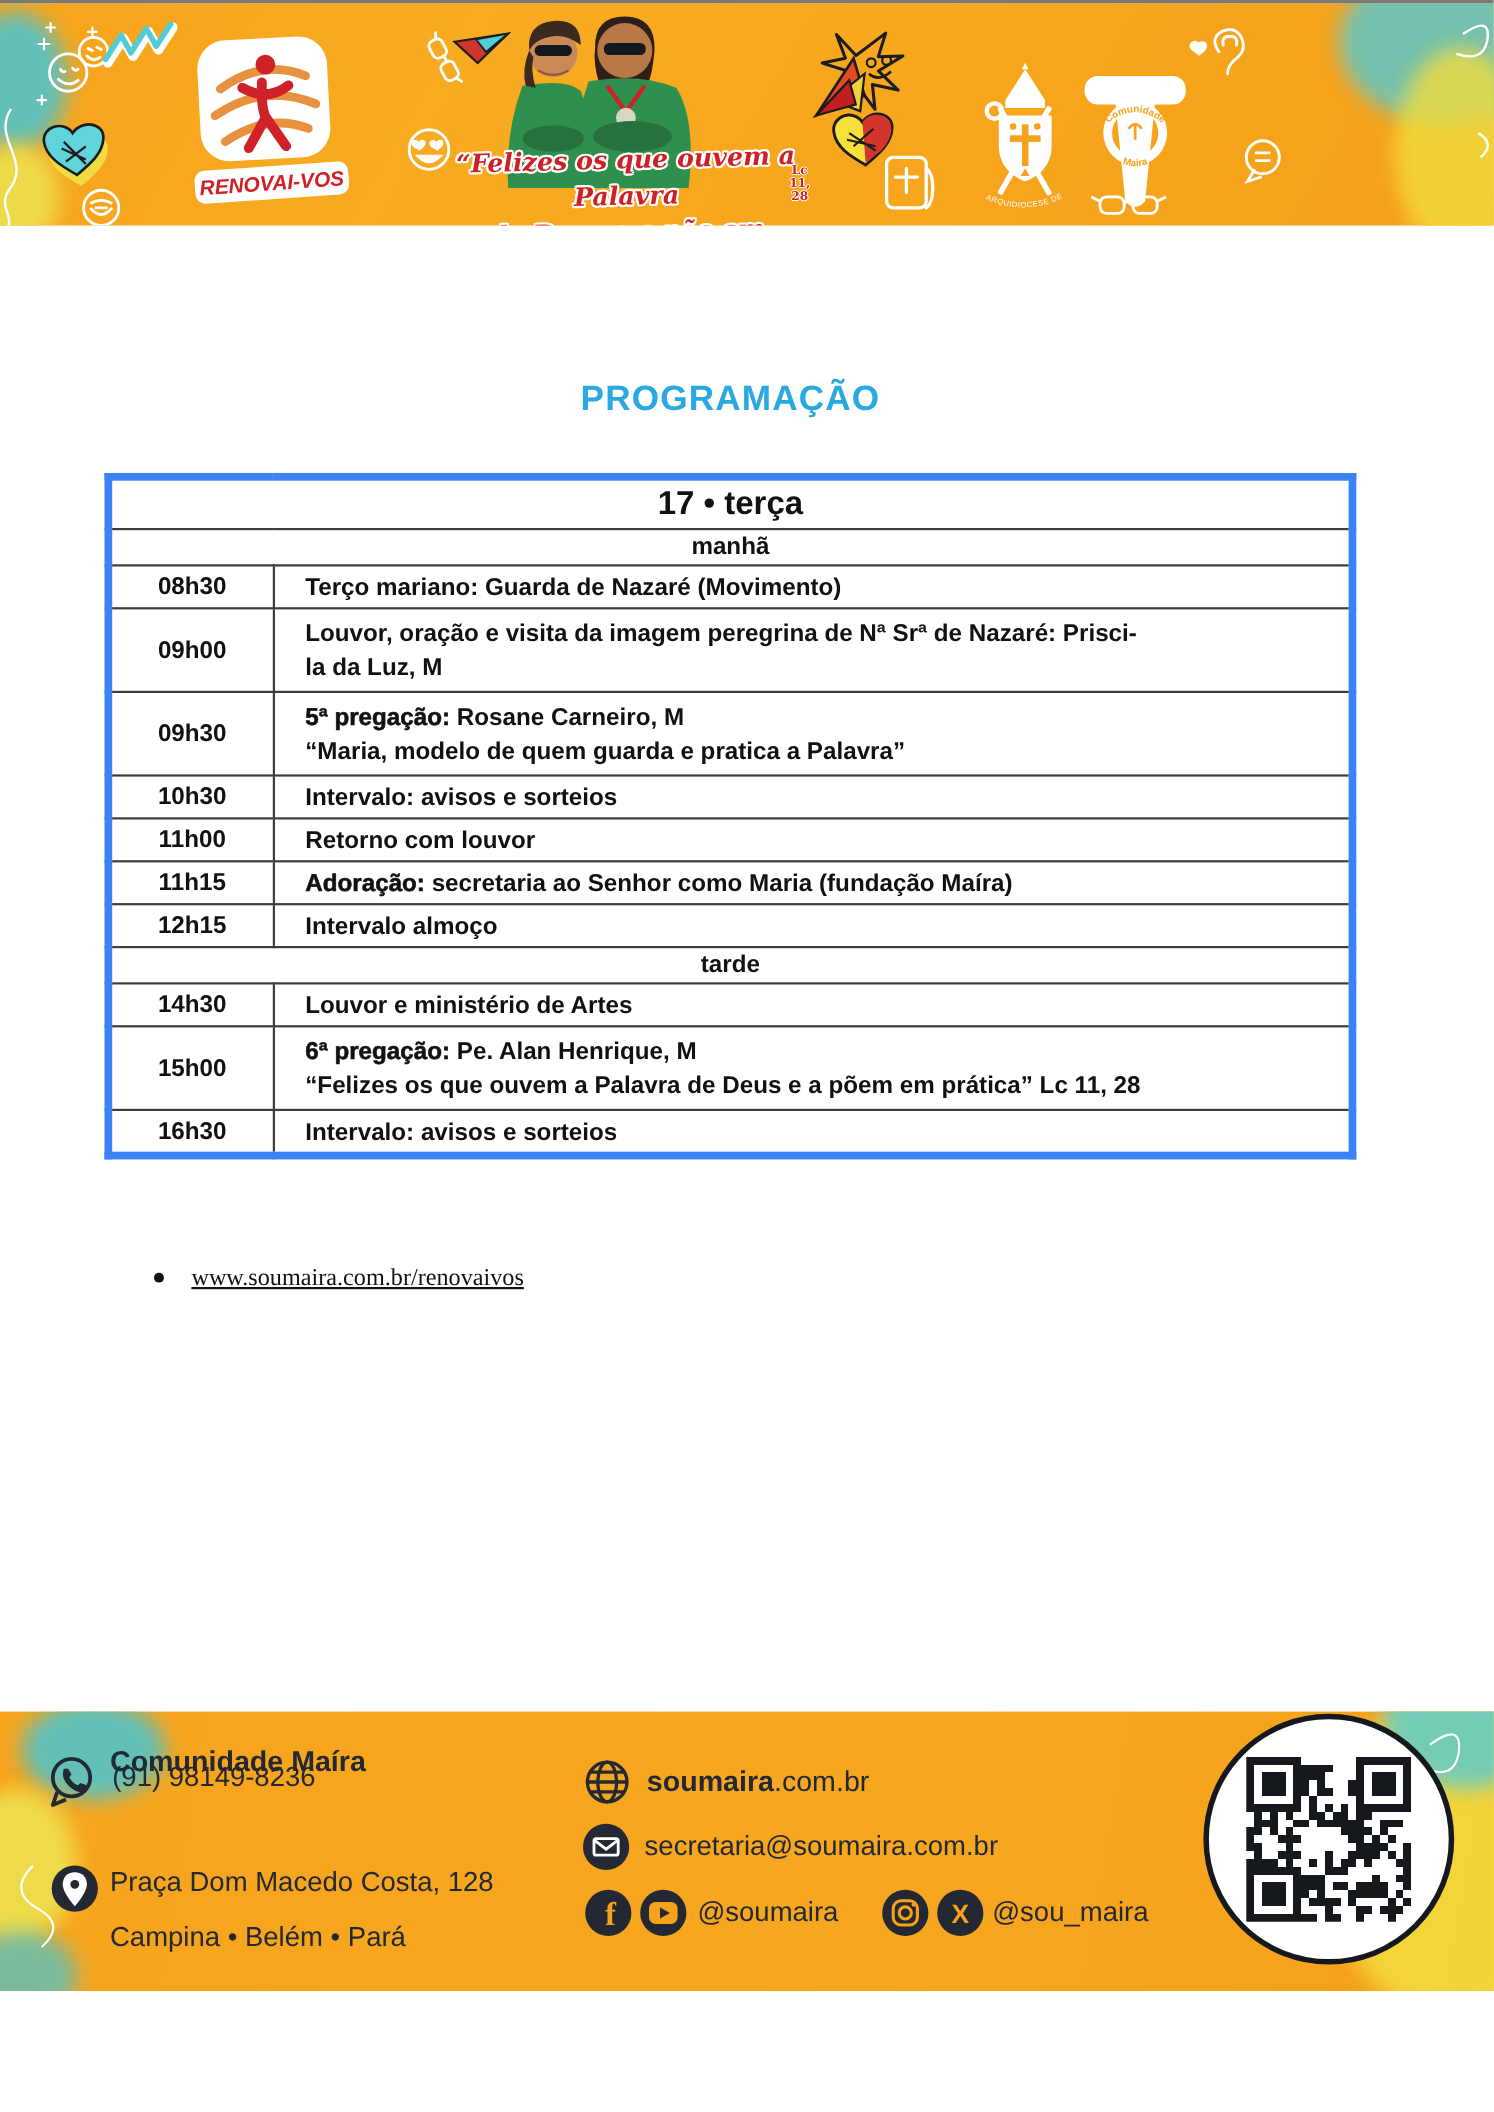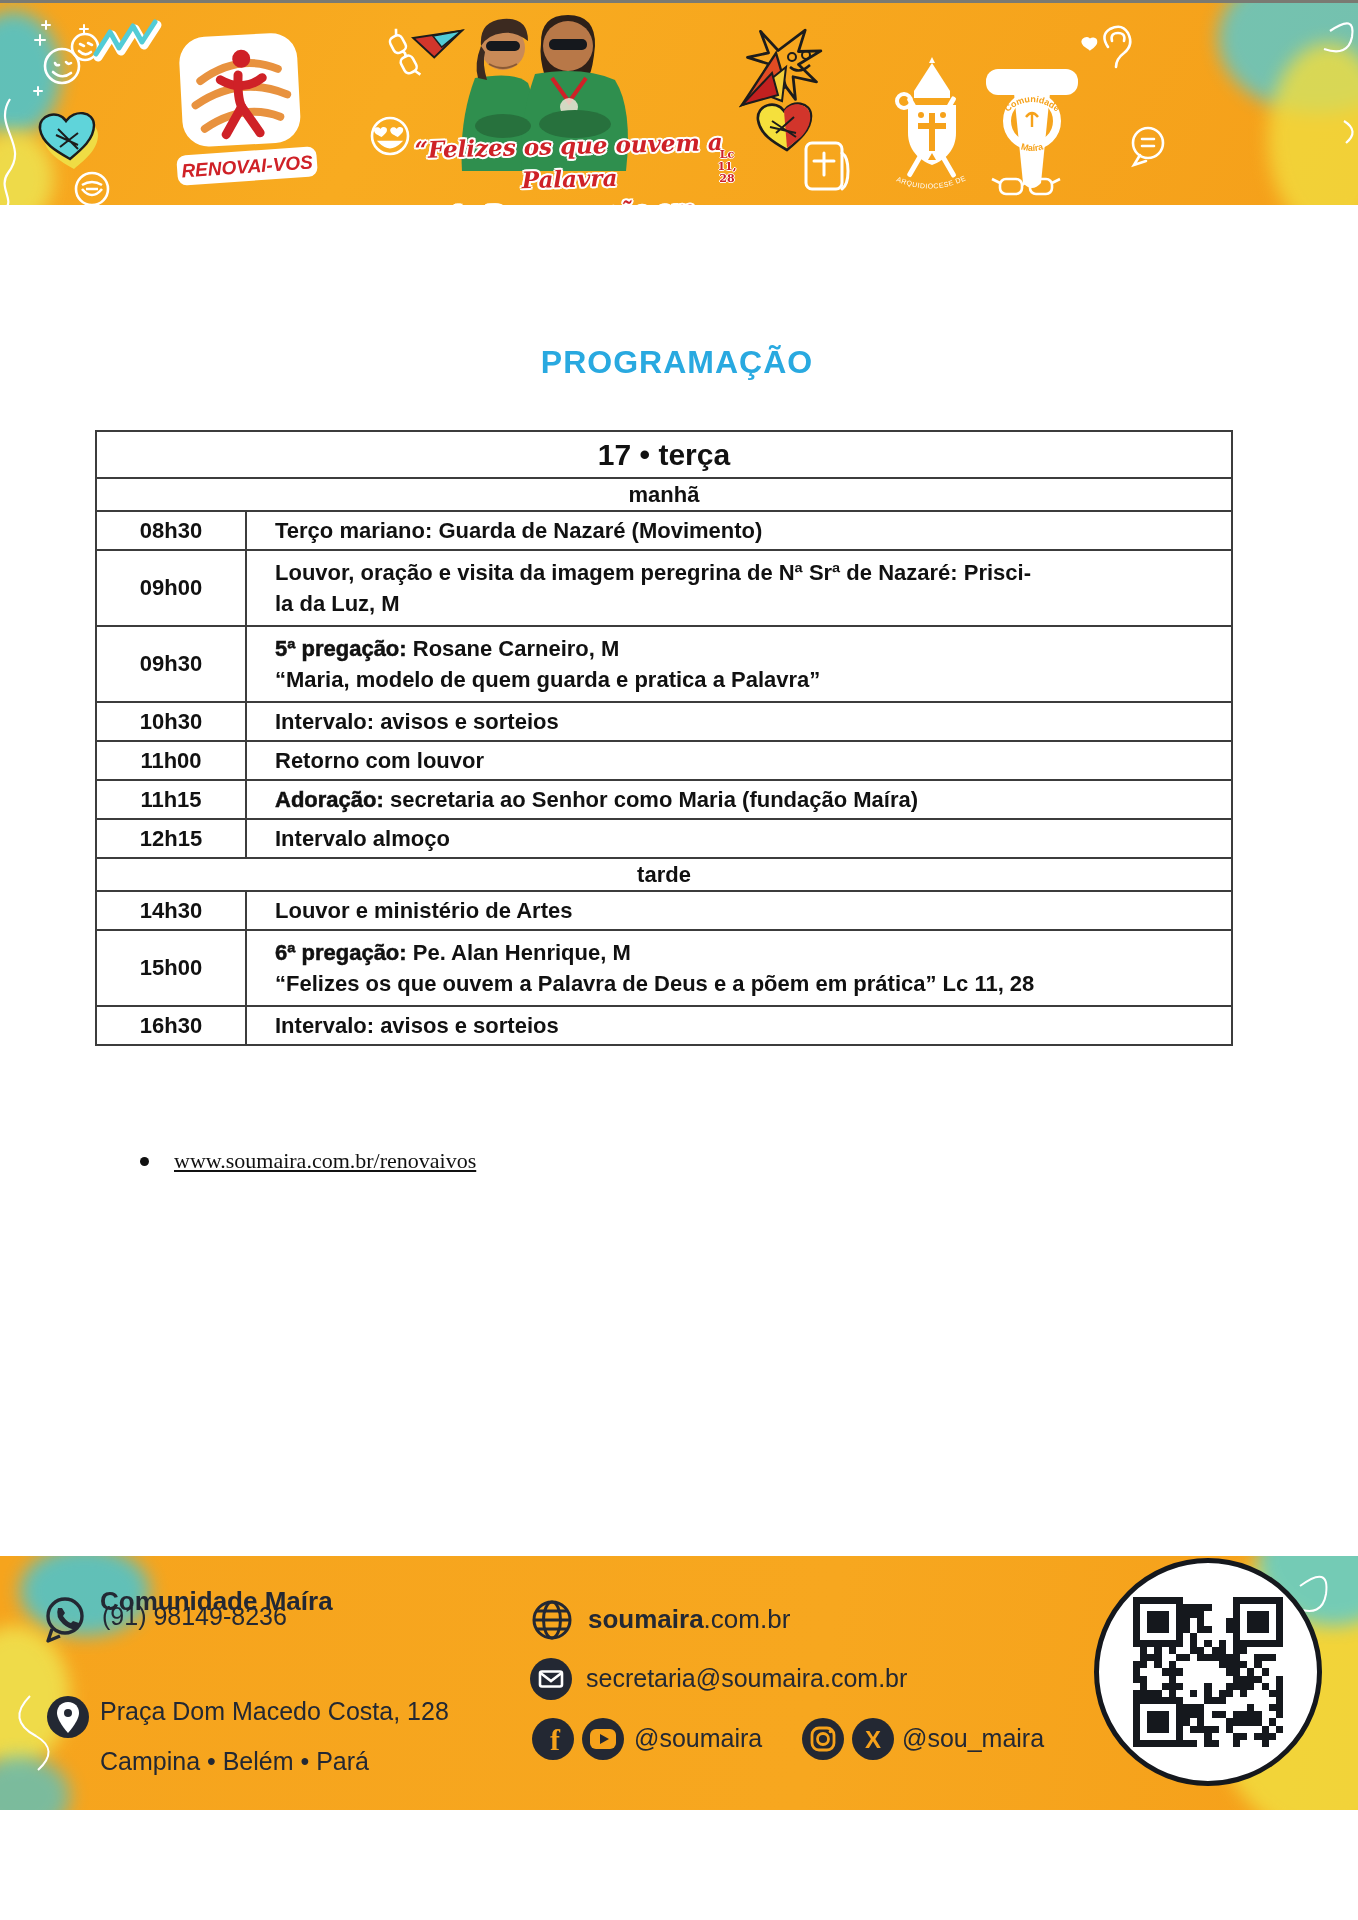--- a/index.html
+++ b/index.html
@@ -22,26 +22,26 @@
 
   .quote{position:absolute;left:412px;top:126px;width:316px;text-align:center;
     transform:rotate(-1.5deg);font-family:"DejaVu Serif",serif;font-style:italic;font-weight:bold;
     font-size:23px;line-height:33px;color:#ce2127;
     text-shadow:2px 0 #fff,-2px 0 #fff,0 2px #fff,0 -2px #fff,1.6px 1.6px #fff,-1.6px 1.6px #fff,1.6px -1.6px #fff,-1.6px -1.6px #fff;}
   .quote-ref{position:absolute;left:712px;top:146px;width:30px;text-align:center;
     font-family:"DejaVu Serif",serif;font-weight:bold;color:#ce2127;font-size:11px;line-height:12px;
     text-shadow:1px 0 #fff,-1px 0 #fff,0 1px #fff,0 -1px #fff;}
 
   
-  .page-title{position:absolute;left:108px;top:344px;width:1138px;text-align:center;
+  .page-title{position:absolute;left:95px;top:344px;width:1138px;text-align:center;
     color:#29a9e0;font-size:32px;font-weight:bold;letter-spacing:1px;}
 
   
   .schedule-table{position:absolute;left:95px;top:430px;width:1138px;border-collapse:collapse;
-    border:2px solid #3b82f6;table-layout:fixed;}
+    border:7px solid #3b82f6;table-layout:fixed;}
   .schedule-table td{border:2px solid #3c3c3c;vertical-align:middle;box-sizing:border-box;}
   .r-day td{height:47px;font-size:30px;font-weight:bold;text-align:center;}
   .r-sec td{height:33px;font-size:22px;font-weight:bold;text-align:center;}
   .t{width:150px;text-align:center;font-weight:bold;font-size:22px;}
   .c{padding:3px 12px 3px 28px;font-weight:bold;font-size:22px;line-height:31px;}
   .row-single td{height:37px;}
   .row-double .c{padding-top:6px;padding-bottom:6px;}
   .lead{-webkit-text-stroke:0.5px #111;}
 
   

